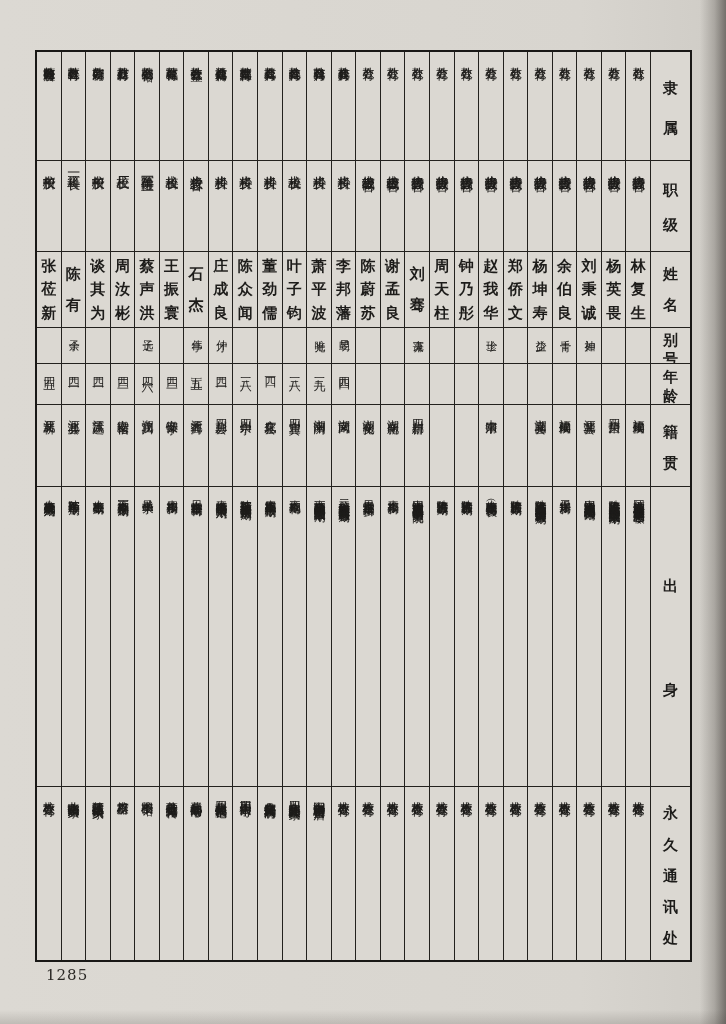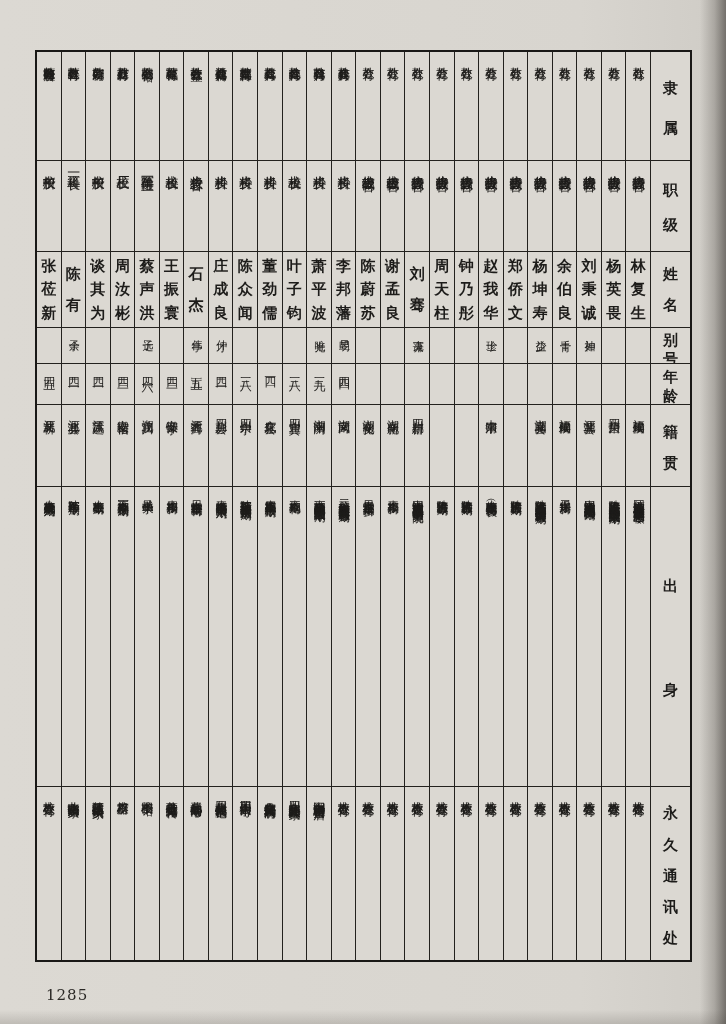--- a/index.html
+++ b/index.html
@@ -44,21 +44,21 @@
   .t-age{font-size:12px;line-height:13px;letter-spacing:2px;}
   .t-native{font-size:12px;line-height:13px;letter-spacing:1px;}
   .t-bg{font-size:11.5px;line-height:11.5px;letter-spacing:.5px;}
   .t-addr{font-size:12px;line-height:12.5px;letter-spacing:.5px;}
 
   .charbox{display:flex;flex-direction:column;justify-content:space-evenly;align-items:center;height:100%;width:100%;}
   .charbox span{display:block;}
   .name-chars span{font-size:15px;font-weight:bold;}
   .head-chars span{font-size:15px;font-weight:bold;letter-spacing:0;}
 
-  .page-number{position:absolute;left:46px;top:986px;font-size:15px;letter-spacing:1px;color:#2a2825;}
+  .page-number{position:absolute;left:46px;top:966px;font-size:15px;letter-spacing:1px;color:#2a2825;}
 </style>
 </head>
 <body>
 
 <div class="page">
   <div class="grid" id="grid">
       <div class="col header-col">
         <div class="cell r-affil">
           <div class="charbox head-chars">
             <span>隶</span>

